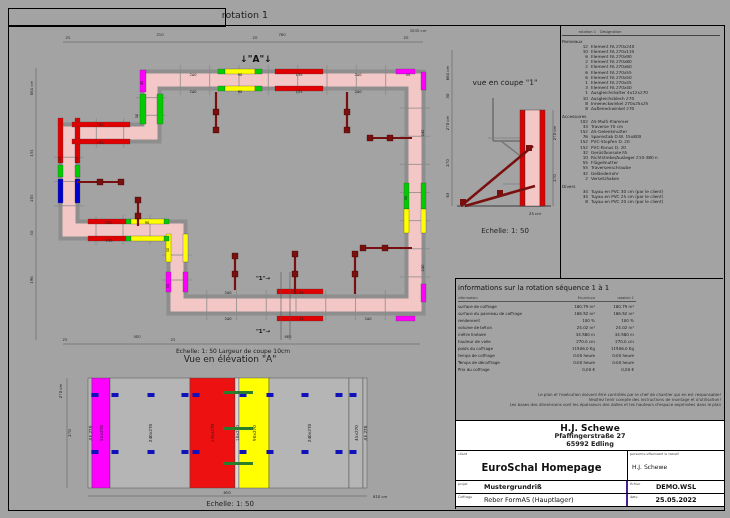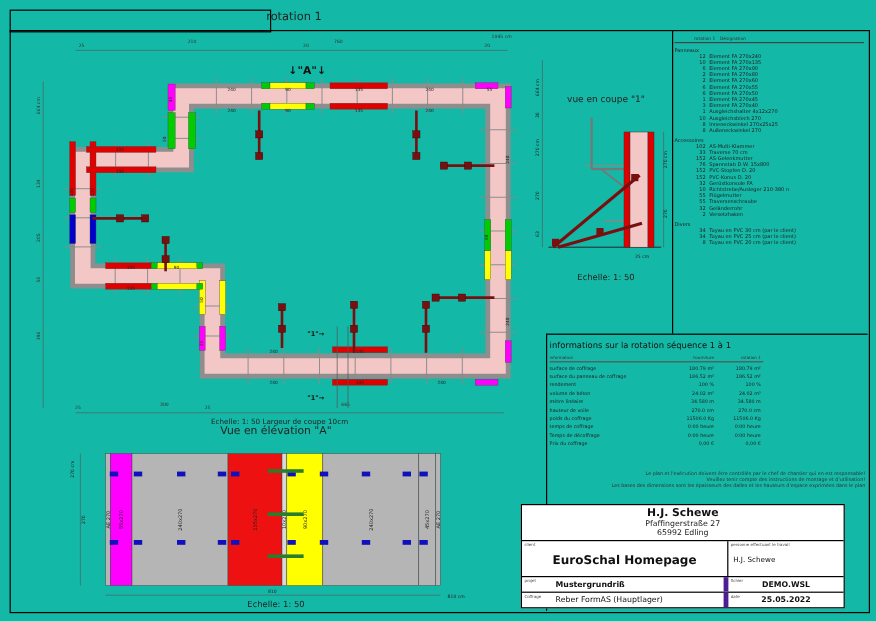--- a/index.html
+++ b/index.html
@@ -1,16 +1,16 @@
 <!DOCTYPE html>
 <html><head>
 <meta charset="utf-8">
 <style>
   html,body{margin:0;padding:0;background:#fff;}
-  .page{position:relative;width:730px;height:518px;background:#14b8a6;overflow:hidden;
+  .page{position:relative;width:730px;height:518px;background:#a3a3a3;overflow:hidden;
         font-family:"DejaVu Sans","Liberation Sans",sans-serif;color:#111;}
   .abs{position:absolute;}
   .frame{position:absolute;border:1px solid #000;}
   .line{position:absolute;background:#000;}
   svg text{font-family:"DejaVu Sans","Liberation Sans",sans-serif;}
   
   .plan-title{position:absolute;left:180px;top:9px;width:130px;text-align:center;
               font-size:9.5px;color:#222;}
   
   .mat{position:absolute;left:562px;top:30px;width:158px;}
@@ -24,33 +24,33 @@
   
   .info{position:absolute;left:458px;top:284px;width:178px;}
   .info-title{font-size:7px;margin-bottom:4px;color:#111;}
   .ihead{display:flex;font-size:3.4px;color:#333;border-bottom:0.5px solid #555;padding-bottom:1px;margin-bottom:1px;}
   .irow{display:flex;font-size:4px;line-height:7px;color:#222;}
   .il{width:98px;}
   .iv{width:39px;text-align:right;}
   .notes{position:absolute;left:455px;top:392px;width:266px;text-align:right;
          font-size:4px;line-height:5px;color:#333;}
   
-  .tb{position:absolute;left:434px;top:420px;width:268px;height:85px;border:1px solid #000;background:#fff;}
+  .tb{position:absolute;left:455px;top:420px;width:268px;height:85px;border:1px solid #000;background:#fff;}
   .tb-company{height:29px;border-bottom:1px solid #000;text-align:center;}
   .tb-name{font-size:9px;font-weight:bold;padding-top:2px;}
-  .tb-addr{font-size:6.5px;line-height:7.5px;color:#222;}
+  .tb-addr{font-size:6.5px;line-height:7.5px;color:#222;font-weight:bold;}
   .tb-mid{display:flex;height:29px;border-bottom:1px solid #000;}
   .tb-client{flex:1;border-right:1px solid #000;position:relative;}
   .tb-person{width:96px;position:relative;}
   .lbl{position:absolute;left:2px;top:1px;font-size:3.3px;color:#444;}
   .tb-client-v{position:absolute;left:0;right:0;top:11px;text-align:center;font-size:10px;font-weight:bold;}
   .tb-person-v{position:absolute;left:4px;top:12px;font-size:6px;}
   .tb-r{display:flex;height:12px;border-bottom:1px solid #000;}
   .tb-r:last-child{border-bottom:none;}
-  .tb-rl{flex:1;border-right:4px solid #4c1d95;position:relative;}
+  .tb-rl{flex:1;border-right:2px solid #4c1d95;position:relative;}
   .tb-rr{width:96px;position:relative;}
   .tb-vl{position:absolute;left:28px;top:2px;font-size:6.5px;}
   .bold{font-weight:bold;}
   .tb-vr{position:absolute;left:0;right:0;top:2px;text-align:center;font-size:6.5px;font-weight:bold;}
 </style>
 </head>
 <body>
 
 <div class="page">
 

